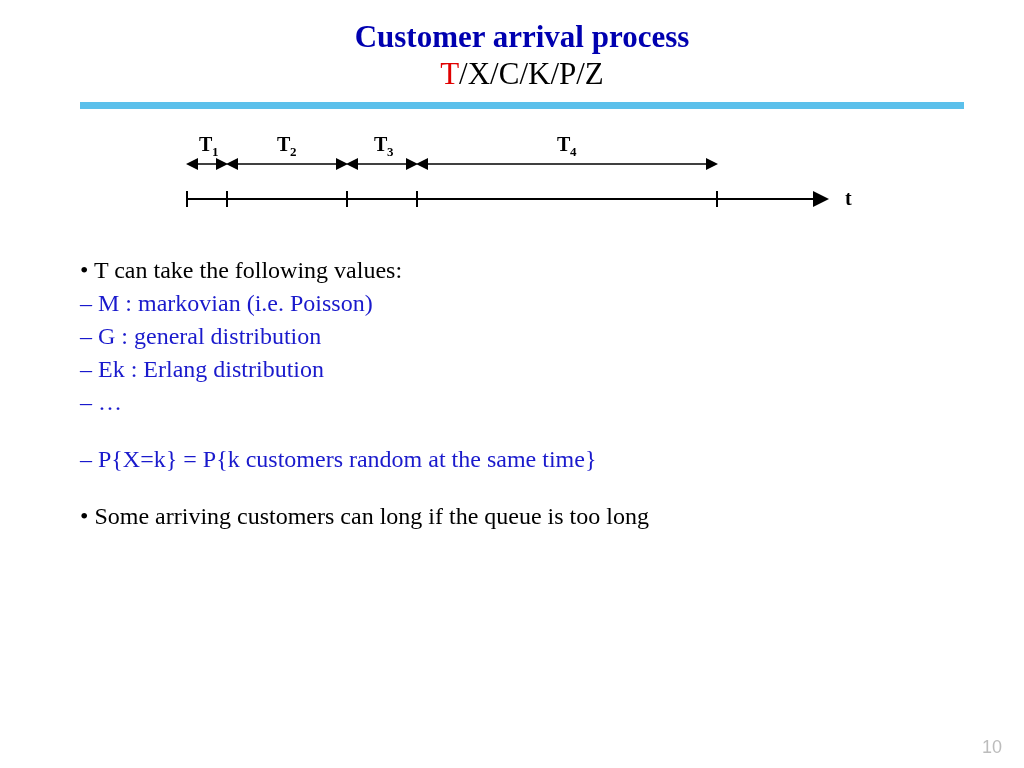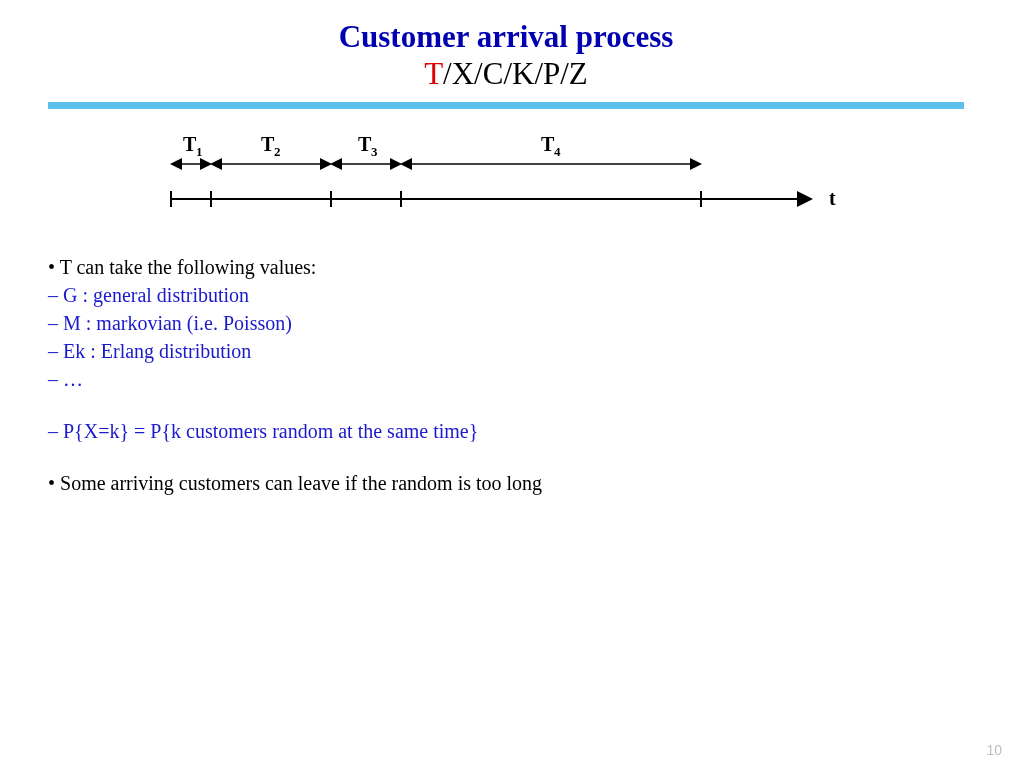--- a/index.html
+++ b/index.html
@@ -9,53 +9,53 @@
     height: 768px;
     background: #fff;
     font-family: "Times New Roman", Times, serif;
     font-size: 24px;
     color: #000;
     position: relative;
     overflow: hidden;
   }
   .slide {
     box-sizing: border-box;
-    padding: 18px 60px 0 48px;
+    padding: 18px 60px 0 80px;
   }
   .title-block {
     text-align: center;
     font-weight: bold;
     font-size: 31px;
     line-height: 1.2;
   }
   .title-line1 { color: #0000b0; }
   .notation { color: #000; font-weight: normal; }
   .notation .t-red { color: #e00000; }
   .rule {
     height: 7px;
     background: #5bc0eb;
     margin: 10px 0 0 0;
   }
   .diagram-wrap {
     margin: 20px auto 30px auto;
     width: 690px;
   }
   .bullets {
-    font-size: 20px;
+    font-size: 24px;
     line-height: 1.25;
   }
   .bullets p { margin: 0 0 3px 0; }
   .blue { color: #1a1acc; }
   .gap { height: 24px; }
   .page-number {
     position: absolute;
     bottom: 10px;
     right: 22px;
     color: #bcbcbc;
-    font-size: 14px;
+    font-size: 18px;
     font-family: Arial, sans-serif;
   }
   svg text {
     font-family: "Times New Roman", Times, serif;
     font-weight: bold;
   }
 </style>
 </head>
 <body>
 
@@ -109,29 +109,29 @@
       </g>
       <g>
         <text x="380" y="22" font-size="20">T</text>
           <text x="393" y="27" font-size="13">4</text>
       </g>
     </svg>
   </div>
 
   <div class="bullets">
     <p>• T can take the following values:</p>
+    <p class="blue">– M : markovian (i.e. Poisson)</p>
     <p class="blue">– G : general distribution</p>
-    <p class="blue">– M : markovian (i.e. Poisson)</p>
     <p class="blue">– Ek : Erlang distribution</p>
     <p class="blue">– …</p>
 
     <div class="gap"></div>
 
     <p class="blue">– P{X=k} = P{k customers random at the same time}</p>
 
     <div class="gap"></div>
 
-    <p>• Some arriving customers can leave if the random is too long</p>
+    <p>• Some arriving customers can long if the queue is too long</p>
   </div>
 
 </div>
 
 <div class="page-number">10</div>
 
 </body></html>

